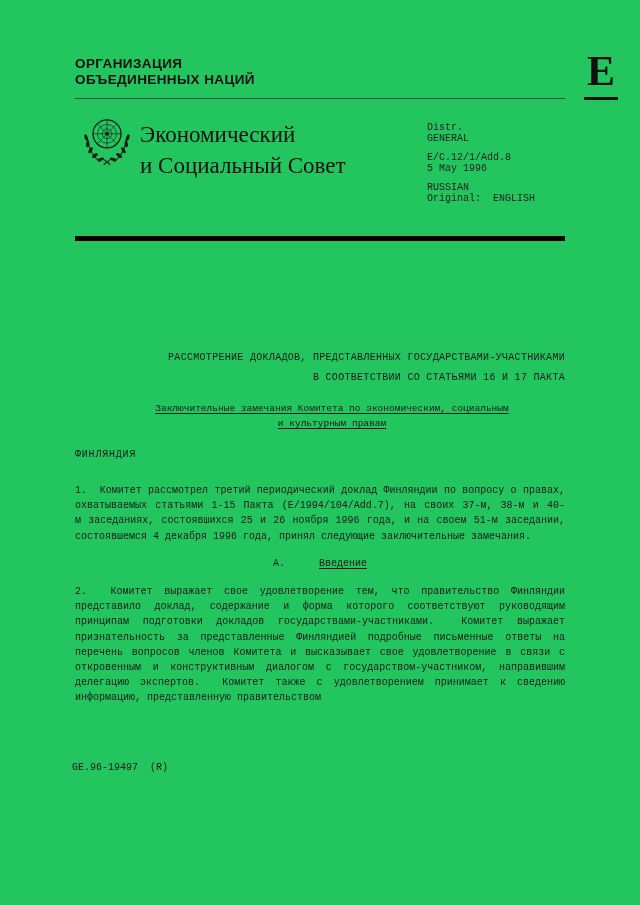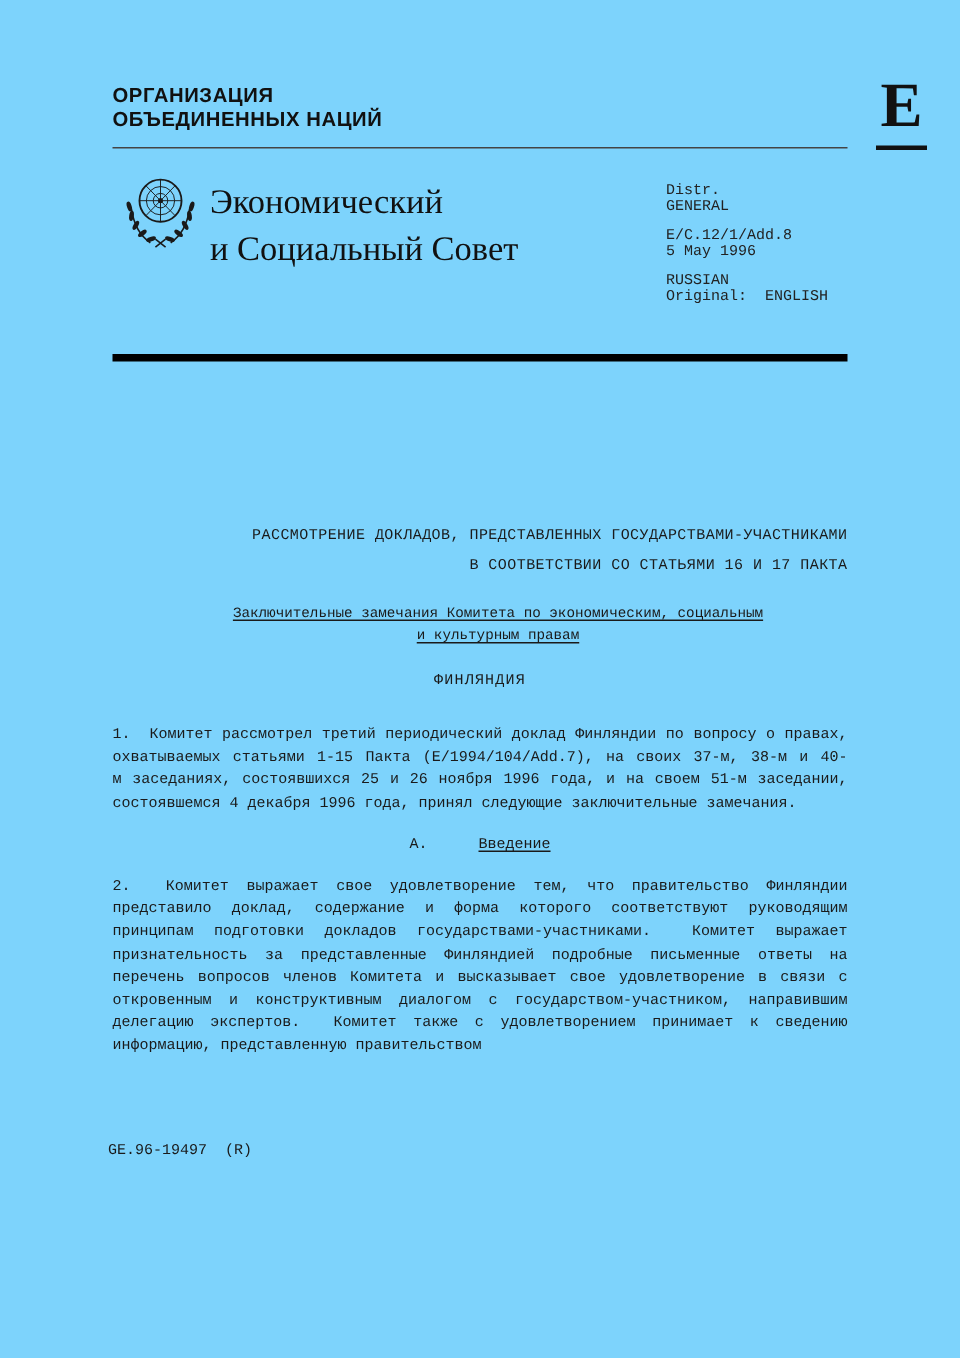--- a/index.html
+++ b/index.html
@@ -1,19 +1,19 @@
 <!DOCTYPE html>
 <html><head>
 <meta charset="utf-8">
 <style>
   * { margin:0; padding:0; box-sizing:border-box; }
   html,body { background:#ffffff; }
   .page {
     position:relative; width:640px; height:905px; margin:0 auto;
-    background:#7dd3fc; color:#1c1c1c; overflow:hidden;
+    background:#22c55e; color:#1c1c1c; overflow:hidden;
     font-family:"Liberation Mono","DejaVu Sans Mono",monospace;
   }
   .abs { position:absolute; }
 
   .org {
     left:75px; top:56px;
     font-family:"Liberation Sans","DejaVu Sans",sans-serif;
     font-weight:bold; font-size:13.5px; line-height:16px; letter-spacing:0.4px;
     color:#111;
   }
@@ -26,21 +26,21 @@
   .e-underline { left:584px; top:97px; width:34px; height:3px; background:#111; }
 
   .emblem { left:78px; top:110px; }
 
   .council {
     left:140px; top:119px;
     font-family:"Liberation Serif","DejaVu Serif",serif;
     font-size:23px; line-height:31px; color:#111;
   }
 
-  .distr { left:444px; top:122px; font-size:10px; line-height:11px; color:#222; }
+  .distr { left:427px; top:122px; font-size:10px; line-height:11px; color:#222; }
   .distr .gap { height:8px; }
 
   .rule-thick { left:75px; top:236px; width:490px; height:5px; background:#000; }
 
   .committee {
     left:75px; top:274px;
     font-size:11.5px; line-height:16.5px; letter-spacing:1.4px; color:#1a1a1a;
   }
 
   .doc-title {
@@ -48,21 +48,21 @@
     font-size:10px; line-height:20px; letter-spacing:0.3px; color:#1a1a1a;
   }
 
   .subtitle {
     left:75px; top:402px; width:490px; text-align:center;
     font-size:9.5px; line-height:14.5px; color:#1a1a1a;
   }
   .u { text-decoration:underline; text-underline-offset:2px;margin-left:24px; }
 
   .country {
-    left:75px; top:449px; width:490px; text-align:center;
+    left:75px; top:449px; width:490px; 
     font-size:10px; letter-spacing:0.8px; color:#1a1a1a;
   }
 
   .para {
     left:75px; width:490px;
     font-size:10px; line-height:15.2px; text-align:justify; color:#1a1a1a;
   }
   .para1 { top:483px; }
   .section-a { left:75px; top:558px; width:490px; text-align:center; font-size:10px; color:#1a1a1a; }
   .section-a .label { margin-right:10px; }

